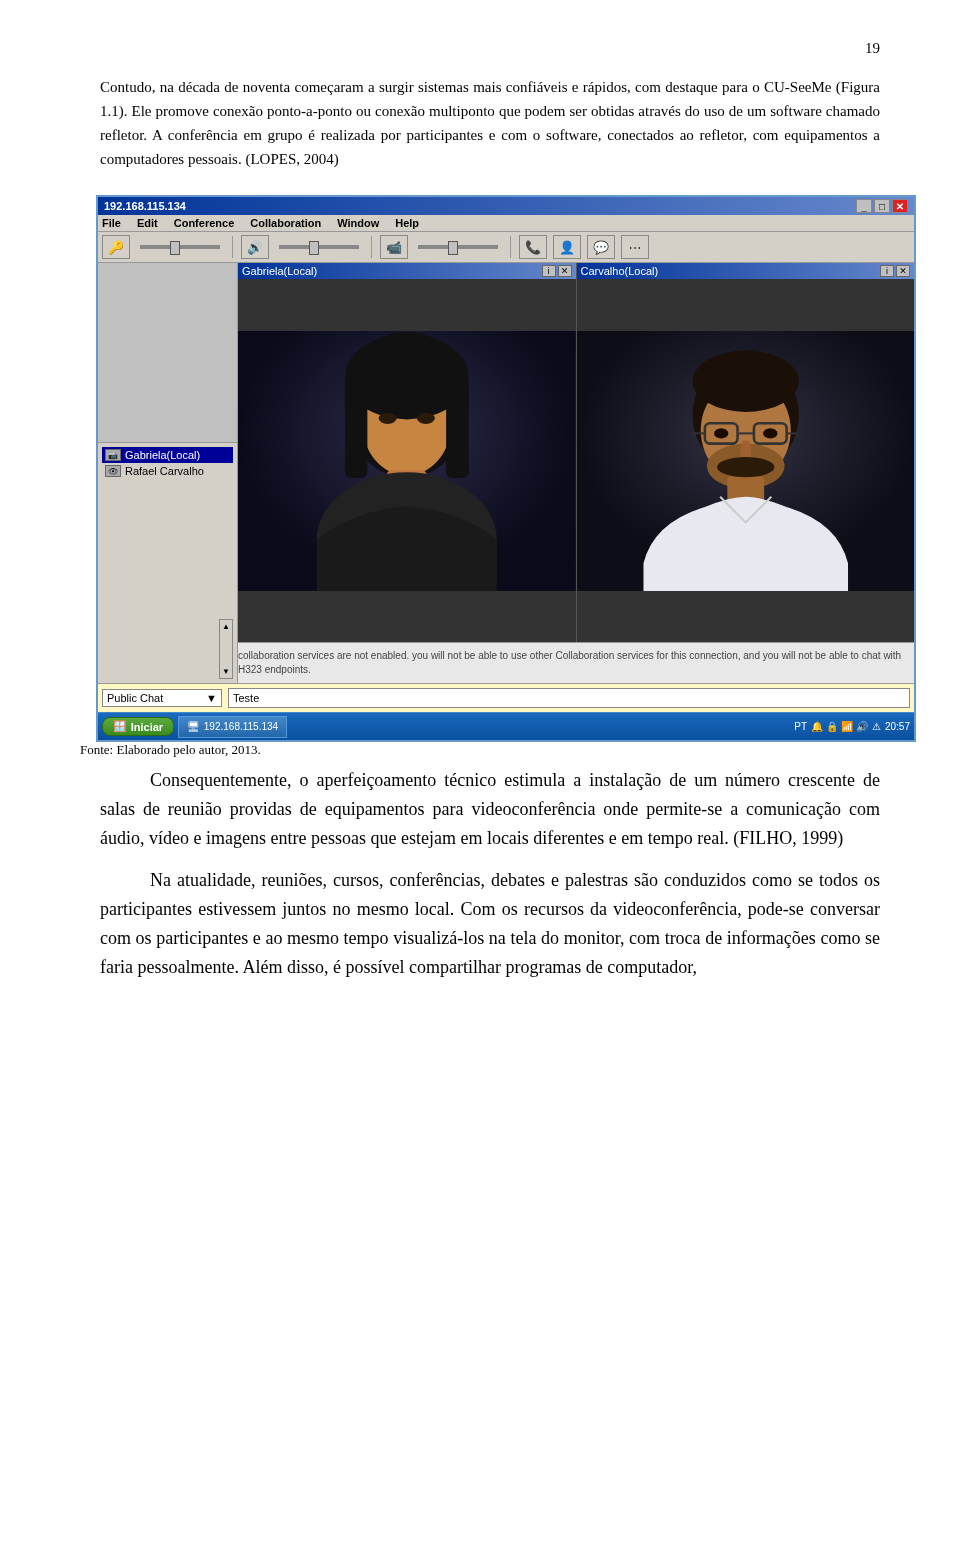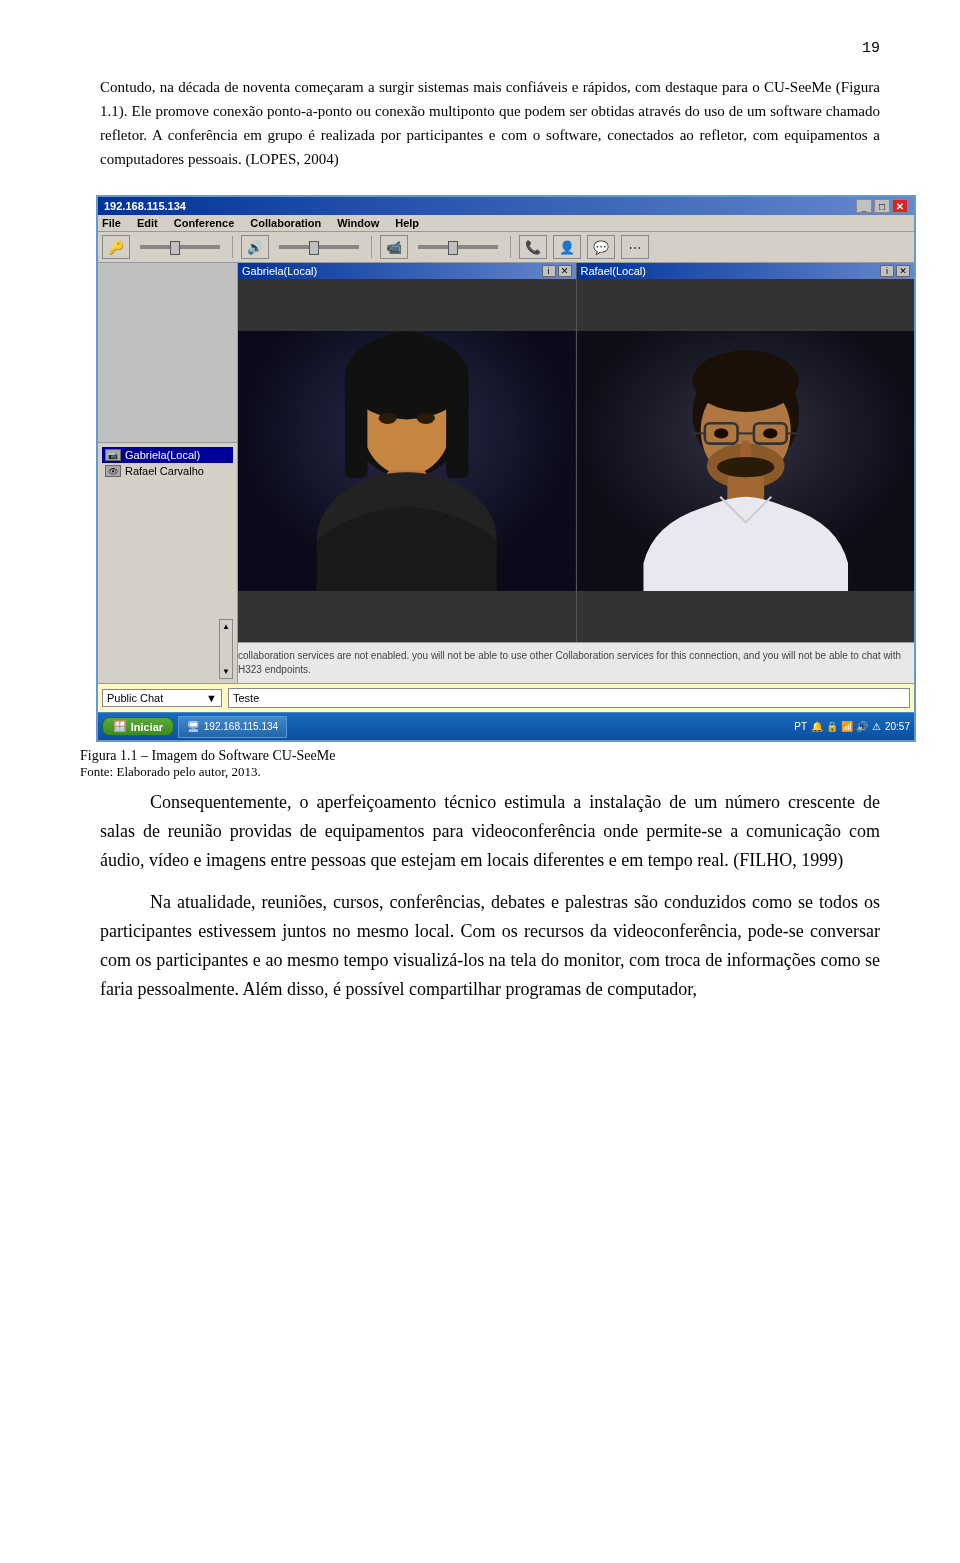--- a/index.html
+++ b/index.html
@@ -9,21 +9,21 @@
       font-size: 15px;
       color: #000;
       width: 960px;
       min-height: 1563px;
       padding: 40px 80px 40px 100px;
     }
     .page-number {
       text-align: right;
       font-size: 15px;
       margin-bottom: 18px;
-      font-family: Liberation Mono, monospace;
+      font-family: Liberation Serif, serif;
     }
     .body-text {
       text-align: justify;
       line-height: 1.6;
       margin-bottom: 14px;
       font-size: 15px;
     }
     .body-text-indent {
       text-align: justify;
       line-height: 1.6;
@@ -449,21 +449,21 @@
 
                   <path d="M 122 82 Q 133 78 144 82" stroke="#111" stroke-width="3" fill="none"></path>
                   <path d="M 156 82 Q 167 78 178 82" stroke="#111" stroke-width="3" fill="none"></path>
                 </svg>
               </div>
             </div>
           </div>
 
           <div class="video-panel">
             <div class="video-panel-header">
-              <span>Rafael(Local)</span>
+              <span>Carvalho(Local)</span>
               <div class="video-panel-header-btns">
                 <div class="video-panel-btn">i</div>
                 <div class="video-panel-btn">✕</div>
               </div>
             </div>
             <div class="video-content">
               <div class="video-pegasus">
                 
                 <svg width="100%" height="260" viewBox="0 0 330 260" xmlns="http://www.w3.org/2000/svg" preserveAspectRatio="xMidYMid slice">
                   <defs>
@@ -529,18 +529,17 @@
         <span>192.168.115.134</span>
       </div>
       <div class="taskbar-tray">
         <span>PT</span>
         <span>🔔 🔒 📶 🔊 ⚠</span>
         <span>20:57</span>
       </div>
     </div>
   </div>
 
-  <div class="figure-caption">Figura 1.1 – Imagem do Software CU-SeeMe</div>
   <div class="figure-caption-line2">Fonte: Elaborado pelo autor, 2013.</div>
 </div>
 
 <p class="body-text-indent">Consequentemente, o aperfeiçoamento técnico estimula a instalação de um número crescente de salas de reunião providas de equipamentos para videoconferência onde permite-se a comunicação com áudio, vídeo e imagens entre pessoas que estejam em locais diferentes e em tempo real. (FILHO, 1999)</p>
 <p class="body-text-indent">Na atualidade, reuniões, cursos, conferências, debates e palestras são conduzidos como se todos os participantes estivessem juntos no mesmo local. Com os recursos da videoconferência, pode-se conversar com os participantes e ao mesmo tempo visualizá-los na tela do monitor, com troca de informações como se faria pessoalmente. Além disso, é possível compartilhar programas de computador,</p>
 
 </body></html>

